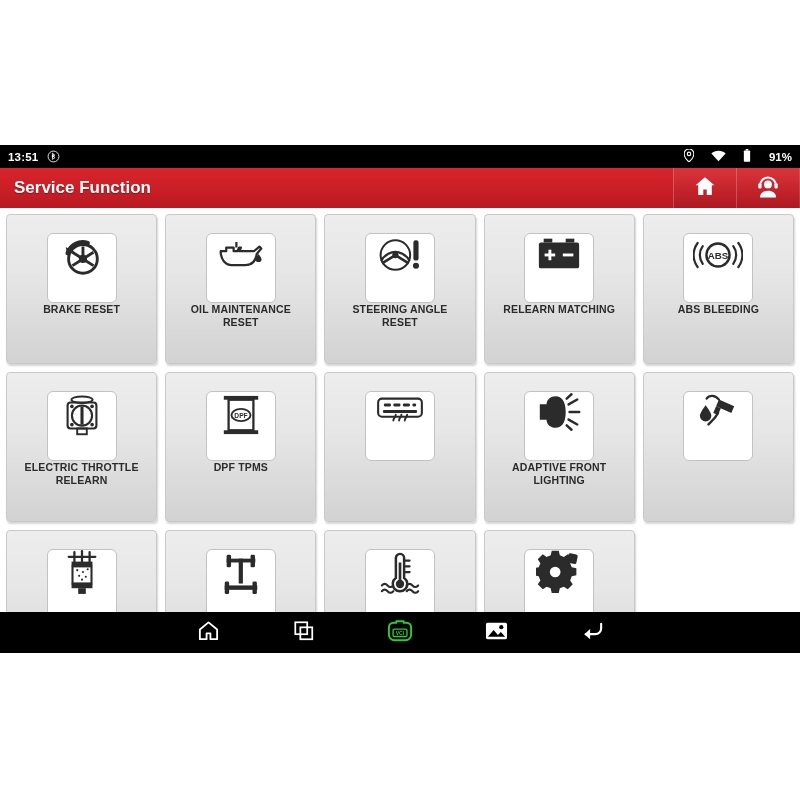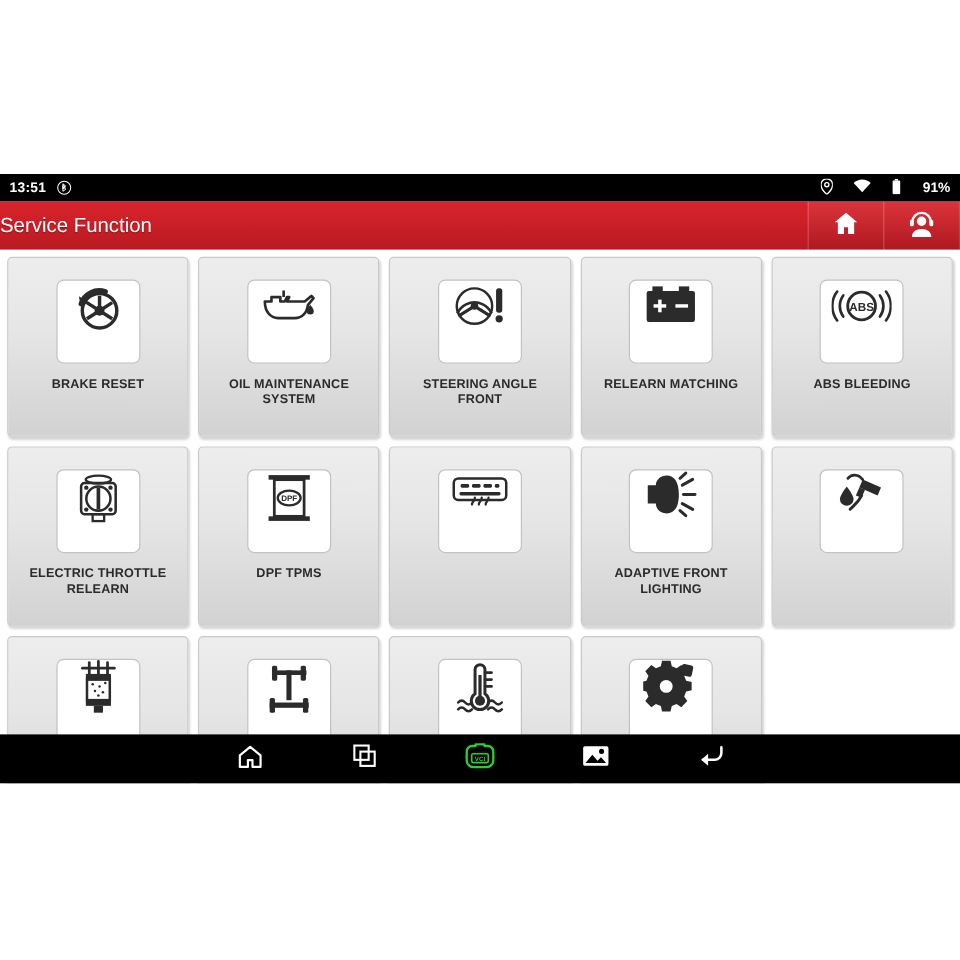--- a/index.html
+++ b/index.html
@@ -43,21 +43,22 @@
   .header {
     height: 40px;
     background: linear-gradient(to bottom, #d8242c 0%, #cc1f27 45%, #b81a22 100%);
     display: flex;
     align-items: center;
     position: relative;
   }
   .header-title {
     color: #ffffff;
     font-size: 17px;
-    font-weight: normal;
+    font-weight: bold;
+    margin-left: 14px;
     text-shadow: 0 1px 1px rgba(0,0,0,.35);
   }
   .header-actions {
     margin-left: auto;
     display: flex;
     height: 100%;
     align-items: stretch;
   }
   .hbtn {
     width: 62px;
@@ -99,21 +100,20 @@
     width: 68px; height: 68px;
     background: #ffffff;
     border: 1px solid #c2c2c2;
     border-radius: 6px;
     display: flex;
     justify-content: center;
     box-shadow: inset 0 0 0 1px #fff;
   }
   .tile-icon svg { display: block; }
   .tile-label {
-    margin-top: 11px;
     font-size: 10.5px;
     font-weight: bold;
     color: #2b2b2b;
     text-align: center;
     line-height: 1.28;
     letter-spacing: .15px;
     padding: 0 5px;
     white-space: pre-line;
   }
 
@@ -219,36 +219,36 @@
 
       <div class="tile">
         <div class="tile-icon">
           <svg width="48" height="40" viewBox="0 0 52 40">
             <path d="M4 17h6v-4h8v4h4l2-4h2l-2 4h16l6-5 2 2-5 6c-1 7-5 12-12 12H16C9 32 4 26 4 17z" fill="none" stroke="#2b2b2b" stroke-width="2.4" stroke-linejoin="round"></path>
             <line x1="21" y1="7" x2="21" y2="13" stroke="#2b2b2b" stroke-width="2.4"></line>
             <path d="M45 20c0 0 3.2 3.8 3.2 5.6a3.2 3.2 0 11-6.4 0C41.8 23.8 45 20 45 20z" fill="#2b2b2b"></path>
           </svg>
         </div>
         <div class="tile-label">OIL MAINTENANCE
-SYSTEM</div>
+RESET</div>
       </div>
 
       <div class="tile">
         <div class="tile-icon">
           <svg width="48" height="44" viewBox="0 0 52 46">
             <circle cx="21" cy="22" r="16" fill="none" stroke="#2b2b2b" stroke-width="2.2"></circle>
             <circle cx="21" cy="22" r="3.4" fill="#2b2b2b"></circle>
             <path d="M21 22L6.5 31M21 22l14.5 9" fill="none" stroke="#2b2b2b" stroke-width="2.8"></path>
             <path d="M5.5 28.5c4-8 12-10 15.5-10s11.5 2 15.5 10" fill="none" stroke="#2b2b2b" stroke-width="2.4"></path>
             <rect x="40.5" y="6" width="5.6" height="22" rx="2.4" fill="#2b2b2b"></rect>
             <circle cx="43.3" cy="33.5" r="3.3" fill="#2b2b2b"></circle>
           </svg>
         </div>
         <div class="tile-label">STEERING ANGLE
-FRONT</div>
+RESET</div>
       </div>
 
       <div class="tile">
         <div class="tile-icon">
           <svg width="46" height="40" viewBox="0 0 48 40">
             <rect x="8" y="4" width="9" height="4" fill="#2b2b2b"></rect>
             <rect x="31" y="4" width="9" height="4" fill="#2b2b2b"></rect>
             <rect x="3" y="8" width="42" height="27" rx="2" fill="#2b2b2b"></rect>
             <g fill="#ffffff">
               <rect x="9" y="19.5" width="11" height="3"></rect>

